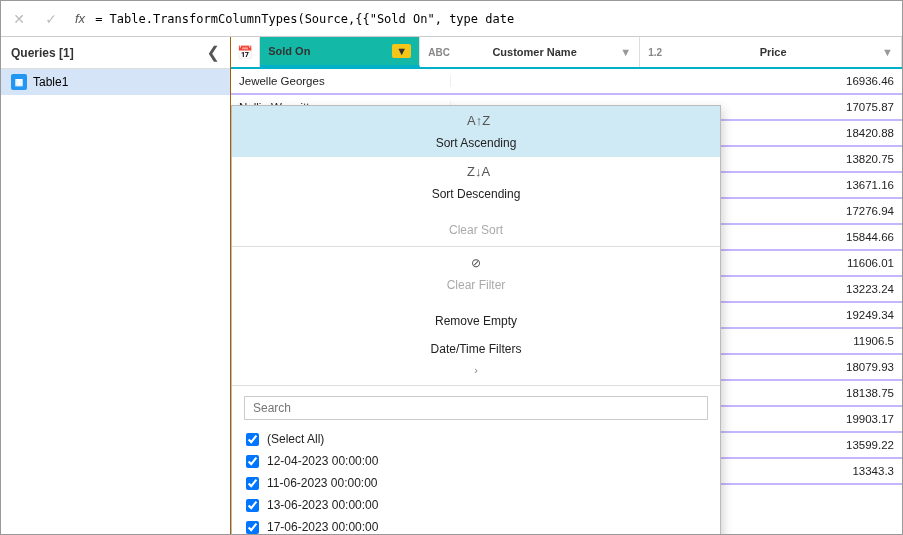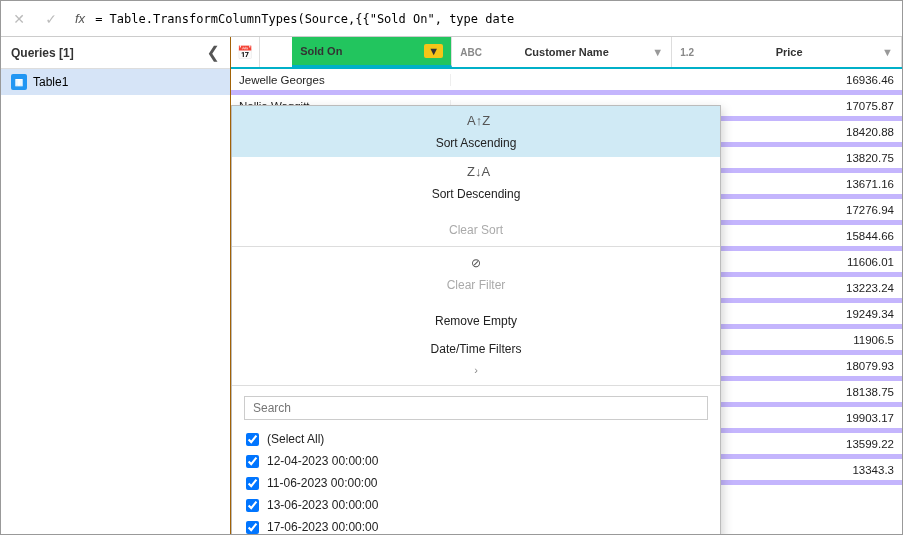--- a/index.html
+++ b/index.html
@@ -139,44 +139,43 @@
       padding: 0 8px;
       border-right: 1px solid #ddd;
       font-size: 11px;
       font-weight: 600;
       color: #333;
       cursor: pointer;
       user-select: none;
       position: relative;
     }
     .col-header.active {
-      background: #22c55e;
+      background: #14b8a6;
       border-bottom: 2px solid #00b0c8;
-      margin-left: 32px;
     }
     .col-header .dropdown-arrow {
       font-size: 10px;
       color: #555;
       margin-left: 4px;
     }
 
     .col-sold-on { width: 160px; }
     .col-customer { flex: 0 0 220px; }
     .col-price { flex: 1; }
 
     
     .data-table {
       flex: 1;
       overflow-y: auto;
       overflow-x: hidden;
     }
     .data-row {
       display: flex;
       align-items: center;
-      border-bottom: 5px solid #c4b5fd;
+      border-bottom: 2px solid #c4b5fd;
       height: 26px;
     }
     .data-cell {
       padding: 0 8px;
       overflow: hidden;
       text-overflow: ellipsis;
       white-space: nowrap;
       font-size: 11.5px;
       color: #222;
     }

